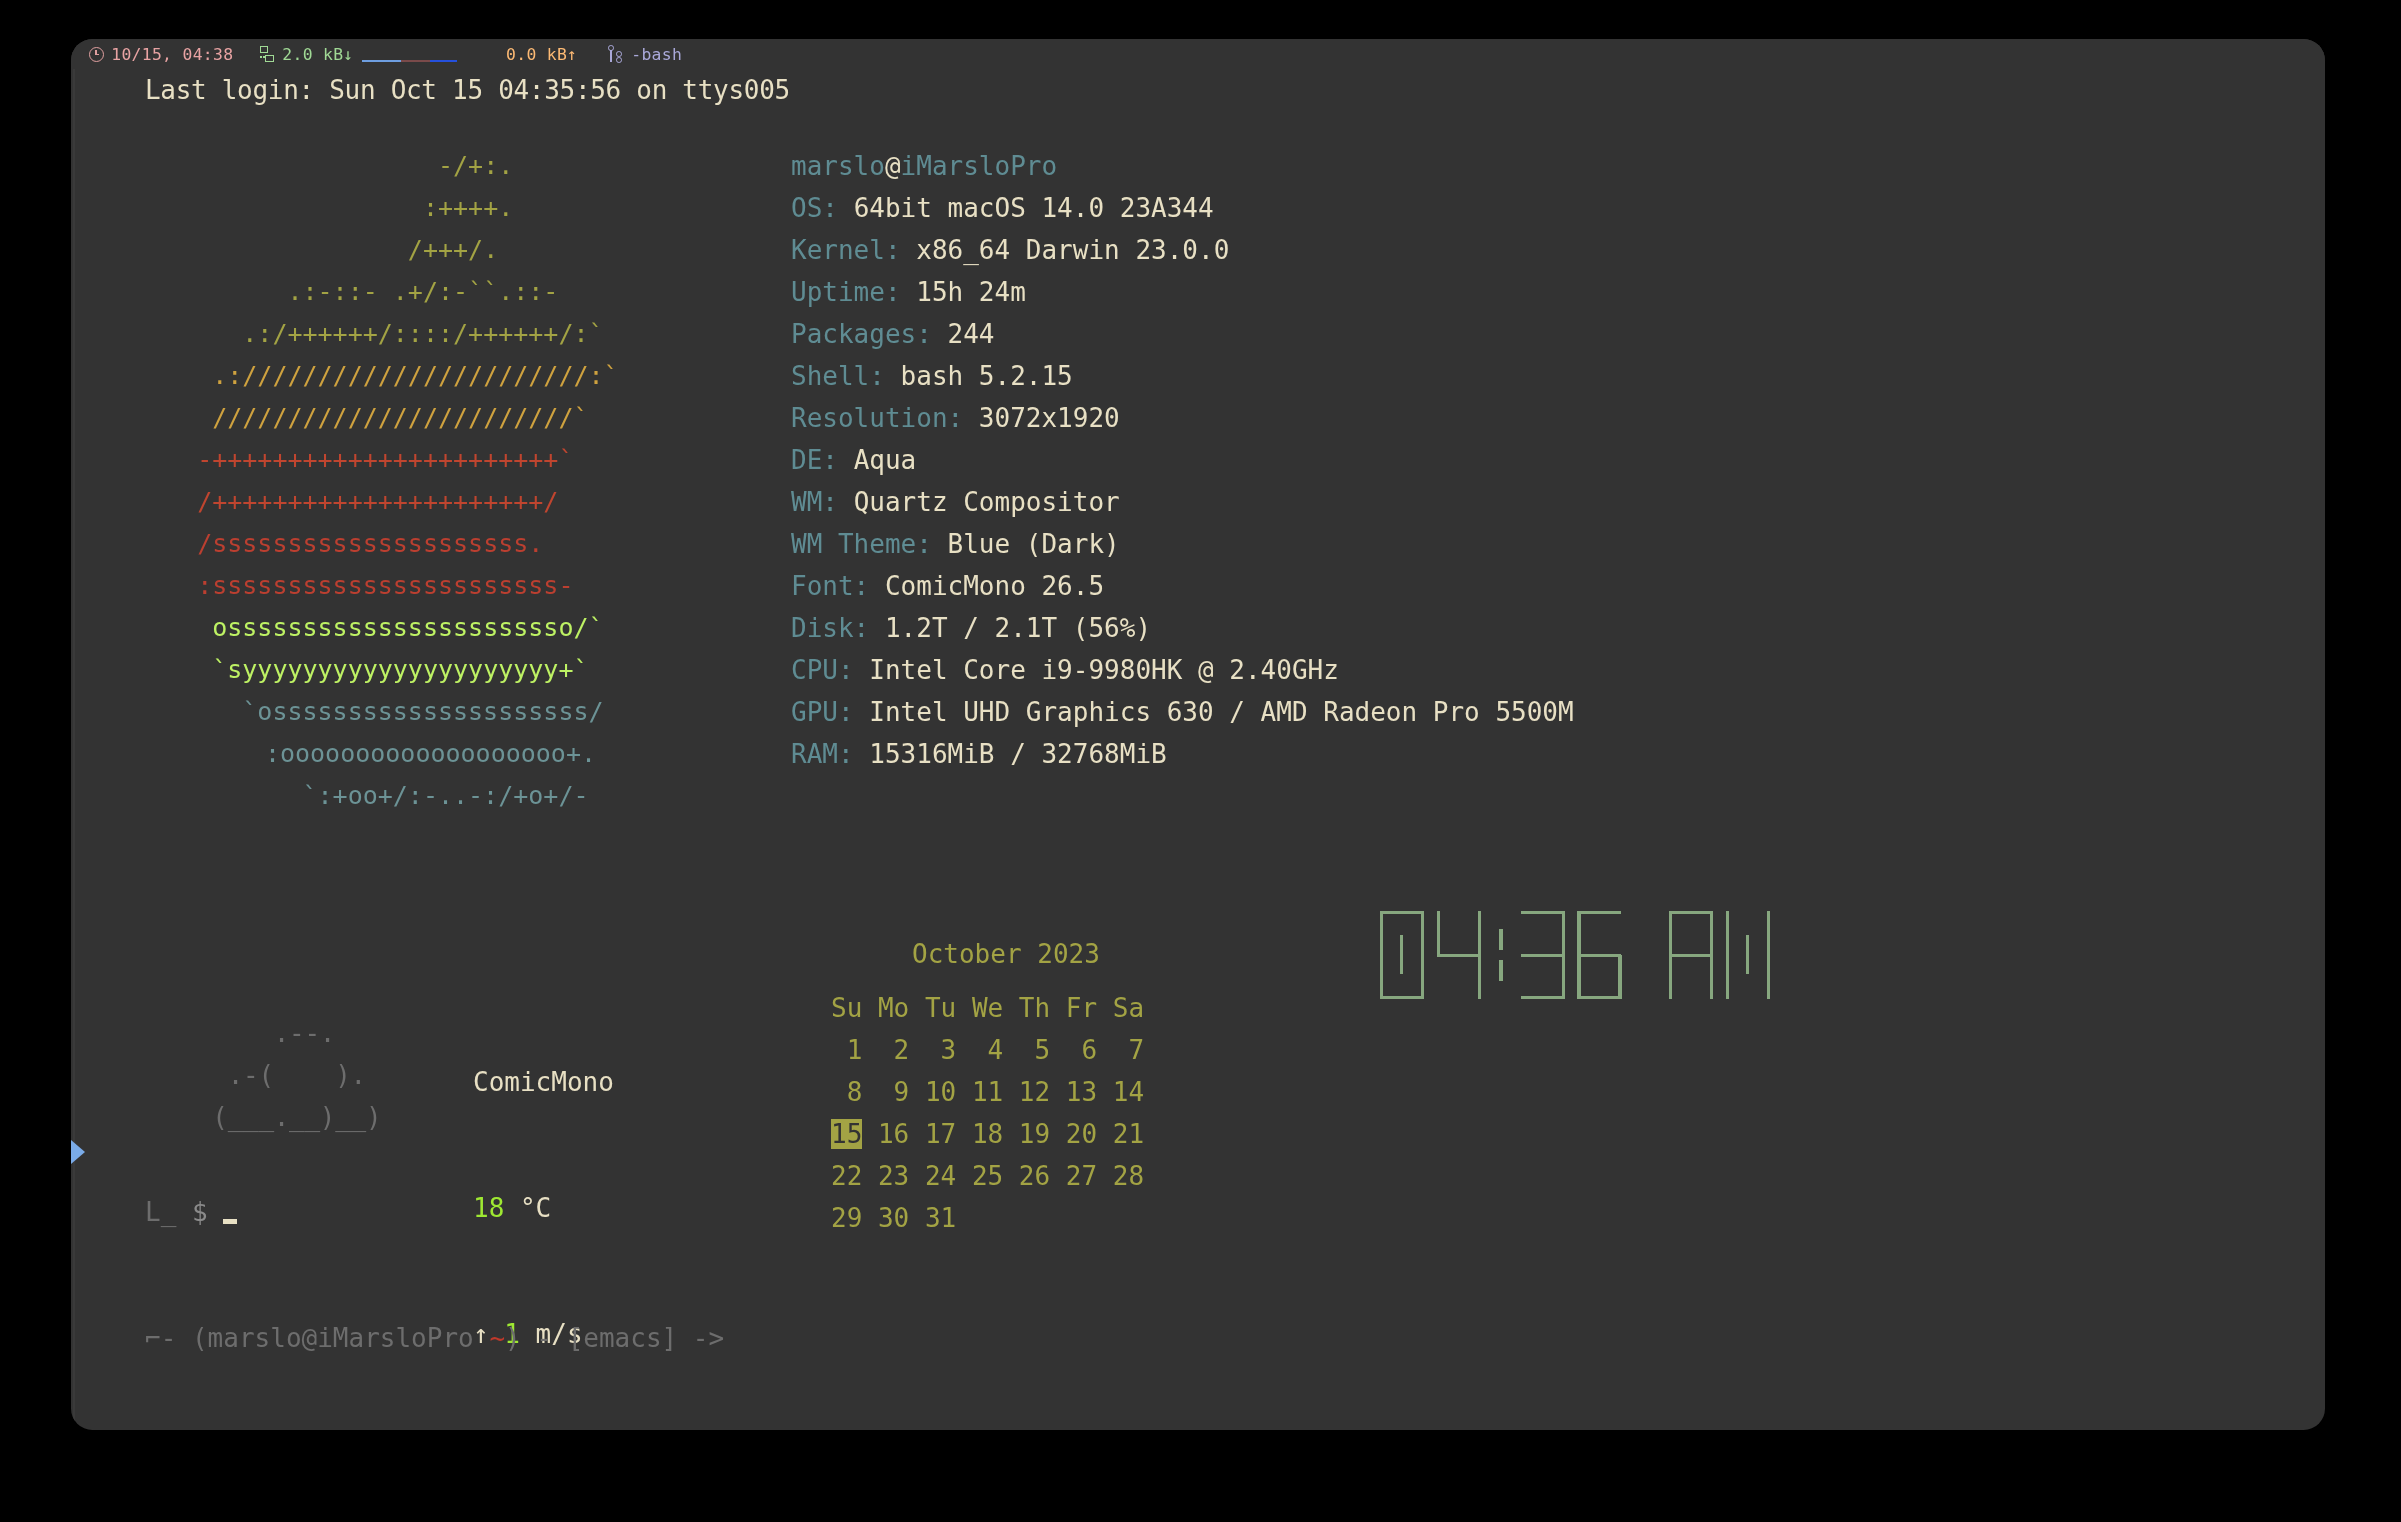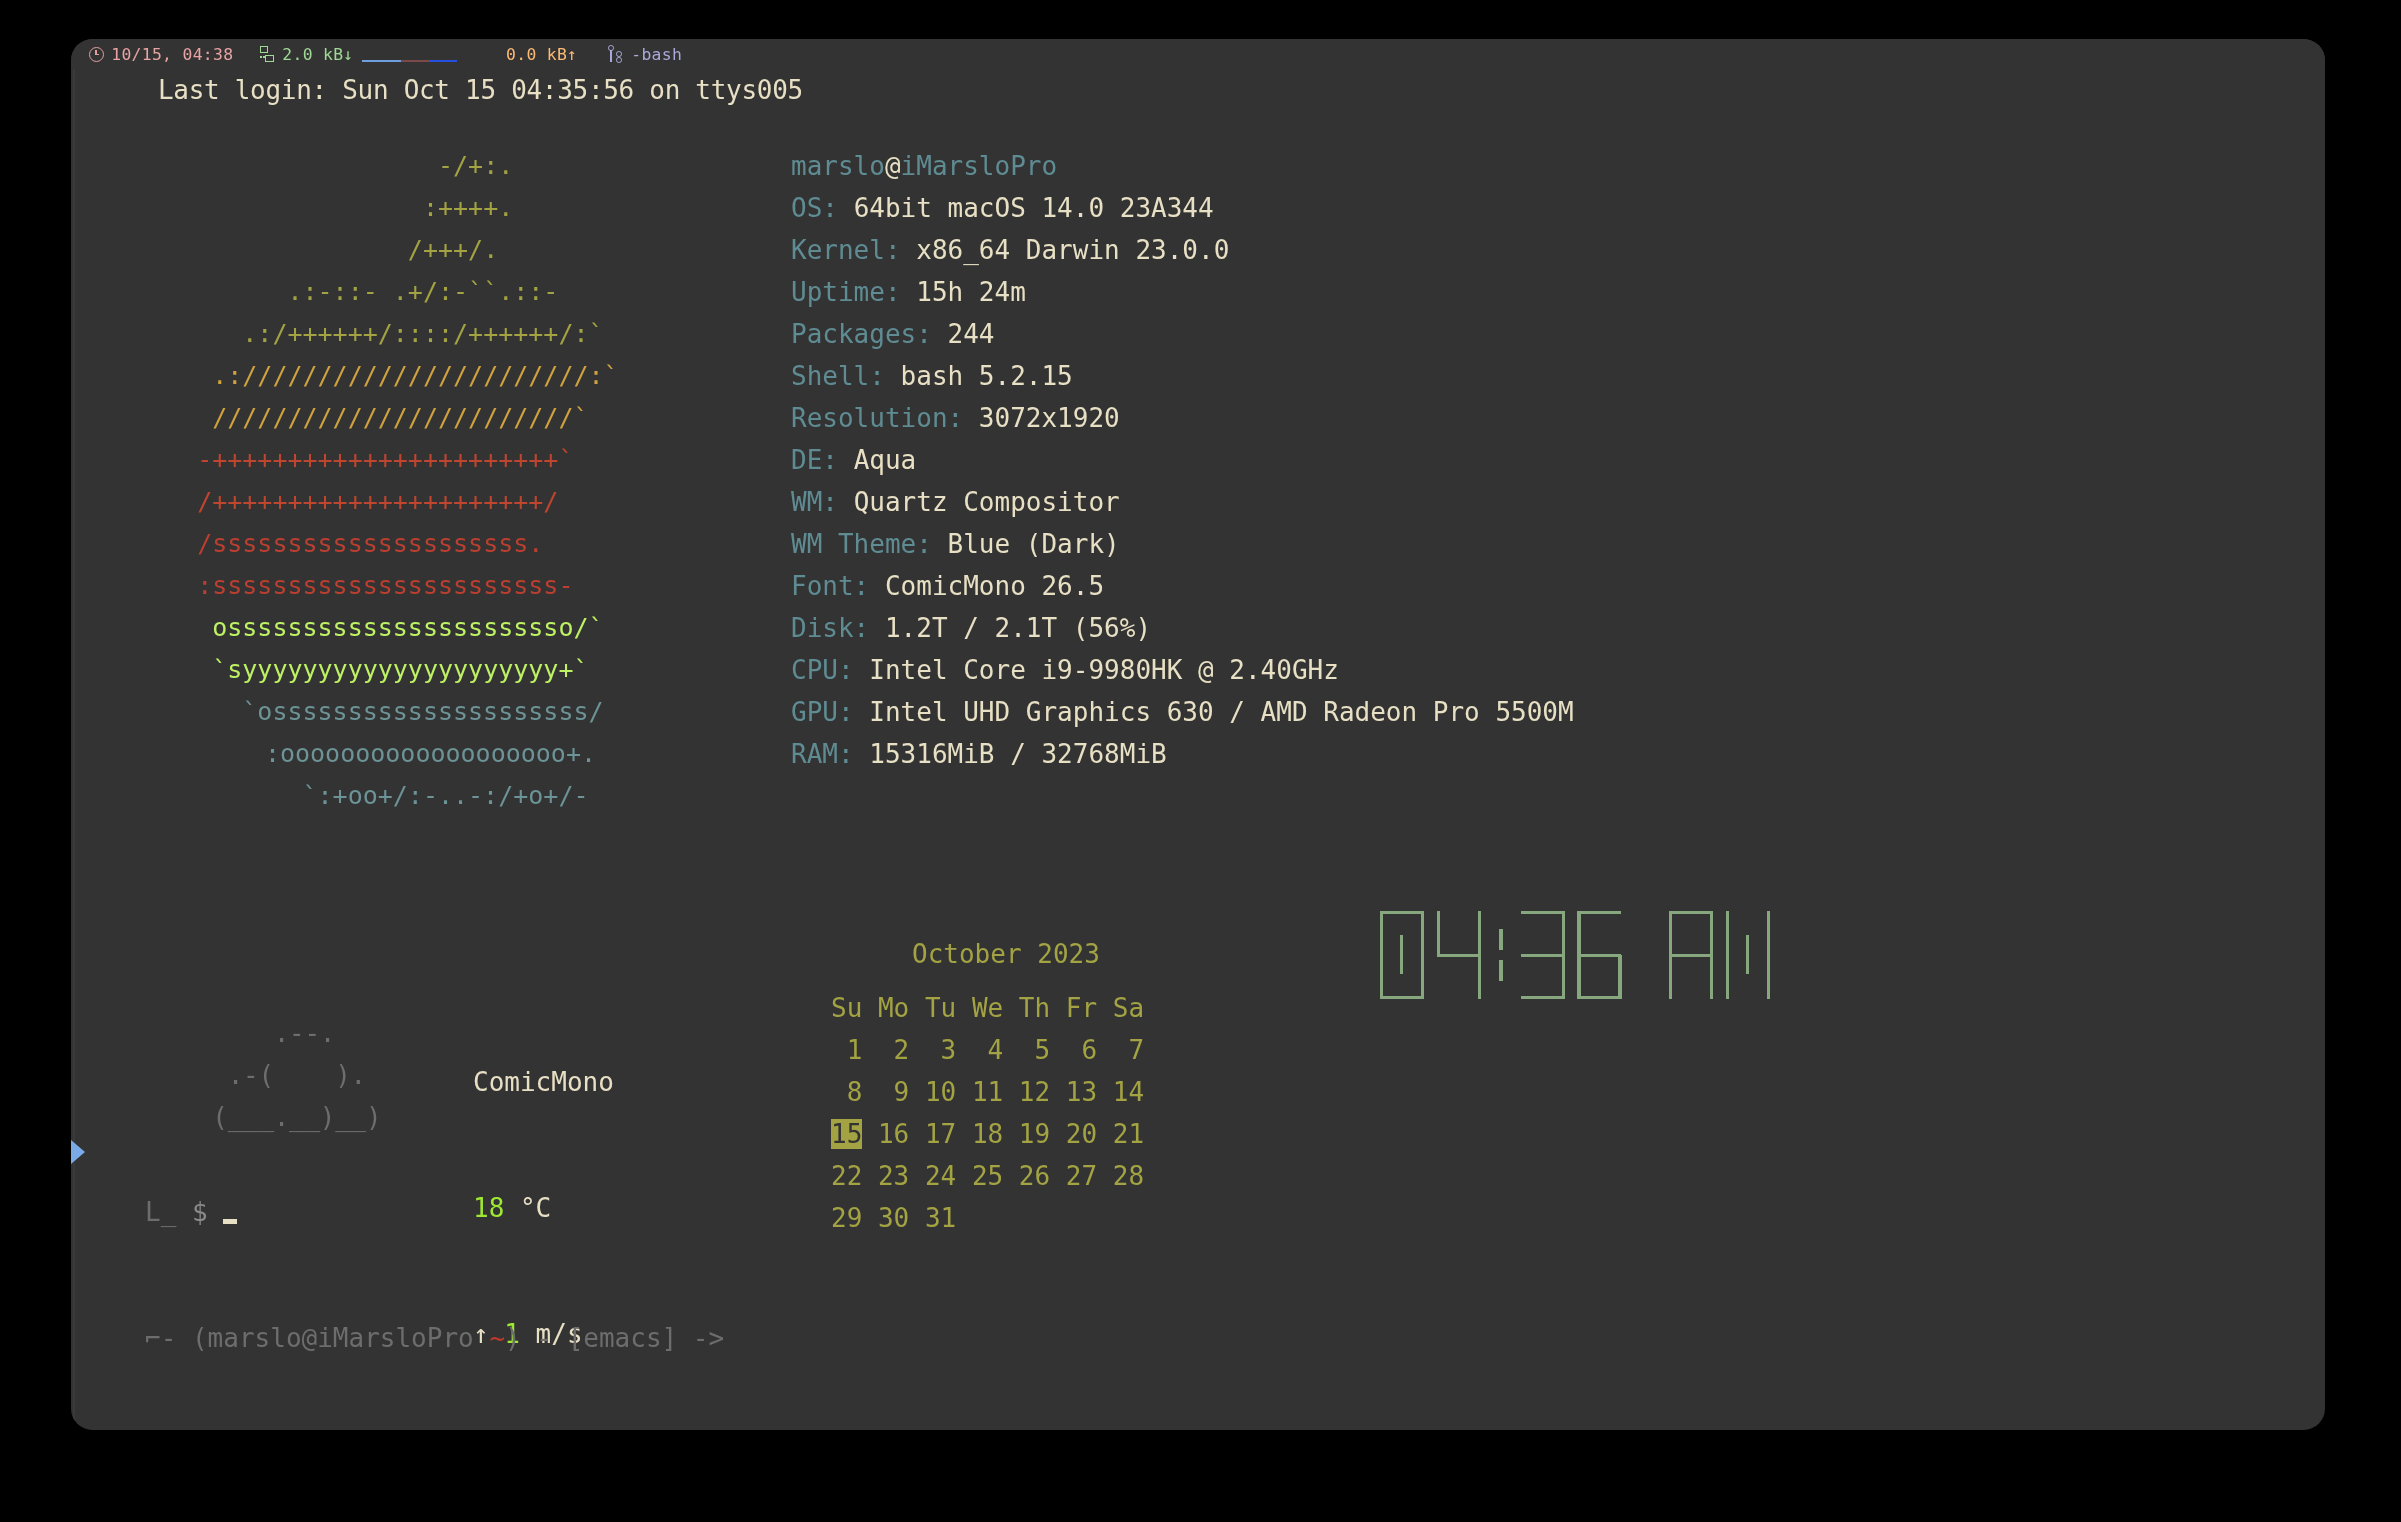--- a/index.html
+++ b/index.html
@@ -167,21 +167,21 @@
   .mono {
     font-family: "DejaVu Sans Mono", monospace;
     font-size: 26px;
     line-height: 42px;
     white-space: pre;
     letter-spacing: -0.3px;
   }
 
   .lastlogin {
     position: absolute;
-    left: 87px;
+    left: 74px;
     top: 0px;
     color: #e8e0c4;
   }
 
   
   .neofetch {
     position: absolute;
     left: 0;
     top: 76px;
     width: 100%;

